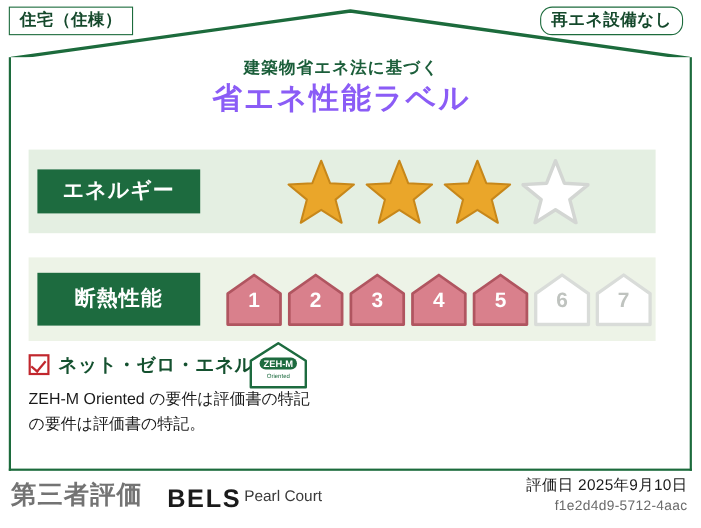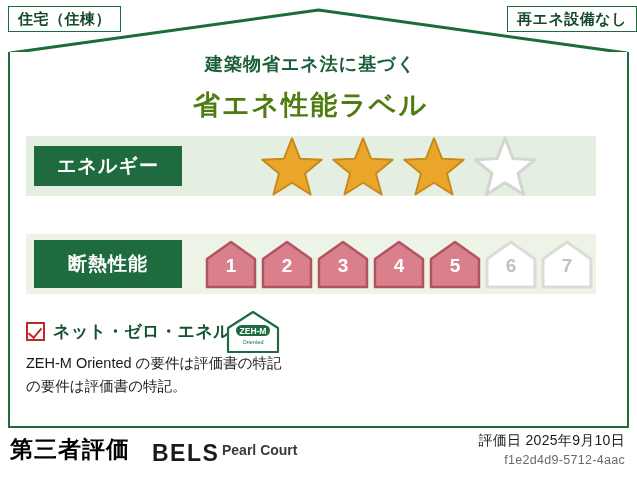--- a/index.html
+++ b/index.html
@@ -29,21 +29,21 @@
     background: #ffffff;
     color: #15492c;
     font-size: 15px;
     font-weight: 700;
     padding: 4px 9px 5px 9px;
     line-height: 1;
     letter-spacing: 0.5px;
     box-sizing: border-box;
   }
   .tag-left { left: 8px; }
-  .tag-right { right: 0; }
+  .tag-right { right: 16px; border-radius: 11px; }
 
   
   .house {
     position: absolute;
     left: 8px;
     top: 8px;
     width: 621px;
     height: 420px;
   }
   .house-roof {
@@ -66,39 +66,39 @@
   }
 
   .title-wrap {
     position: absolute;
     left: 0;
     top: 52px;
     width: 621px;
     text-align: center;
   }
   .title-sub {
-    font-size: 18px;
+    font-size: 15px;
     font-weight: 700;
     color: #1b5e3a;
     letter-spacing: 1px;
   }
   .title-main {
     font-size: 27px;
     font-weight: 700;
-    color: #4d7c0f;
+    color: #8b5cf6;
     letter-spacing: 2px;
-    margin-top: 11px;
+    margin-top: 0;
   }
 
   
   .perf-row {
     position: absolute;
     left: 26px;
     width: 570px;
-    height: 60px;
+    height: 76px;
     background: #e4efe2;
     display: flex;
     align-items: center;
   }
   .row-energy { top: 136px; }
   .row-insul { top: 234px; background: #edf3e7; }
 
   .perf-name {
     width: 148px;
     margin-left: 8px;
@@ -232,38 +232,38 @@
     top: 428px;
     width: 637px;
     height: 52px;
   }
   .footer-title {
     position: absolute;
     left: 10px;
     top: 6px;
     font-size: 23px;
     font-weight: 700;
-    color: #000000;
+    color: #737373;
     letter-spacing: 1px;
   }
   .footer-bels {
     position: absolute;
     left: 152px;
     top: 12px;
     font-size: 23px;
     font-weight: 700;
     color: #1a1a1a;
     letter-spacing: 1.5px;
   }
   .footer-court {
     position: absolute;
     left: 222px;
     top: 14px;
     font-size: 14px;
-    font-weight: 700;
+    font-weight: 400;
     color: #3a3a3a;
   }
   .footer-date {
     position: absolute;
     right: 12px;
     top: 4px;
     font-size: 14px;
     color: #1a1a1a;
     text-align: right;
     letter-spacing: 0.3px;

